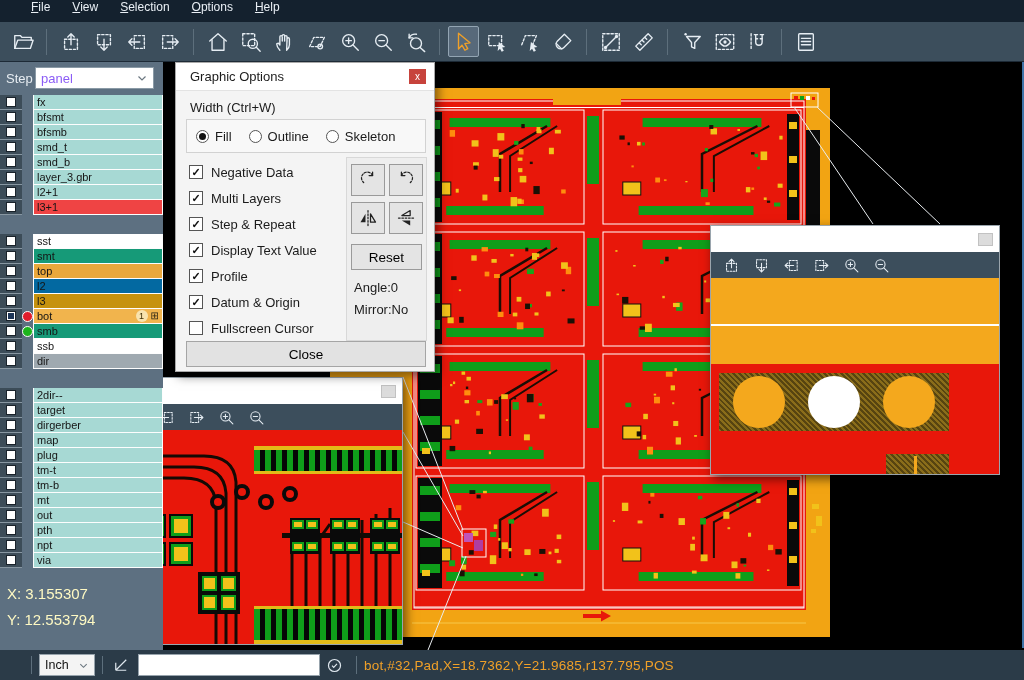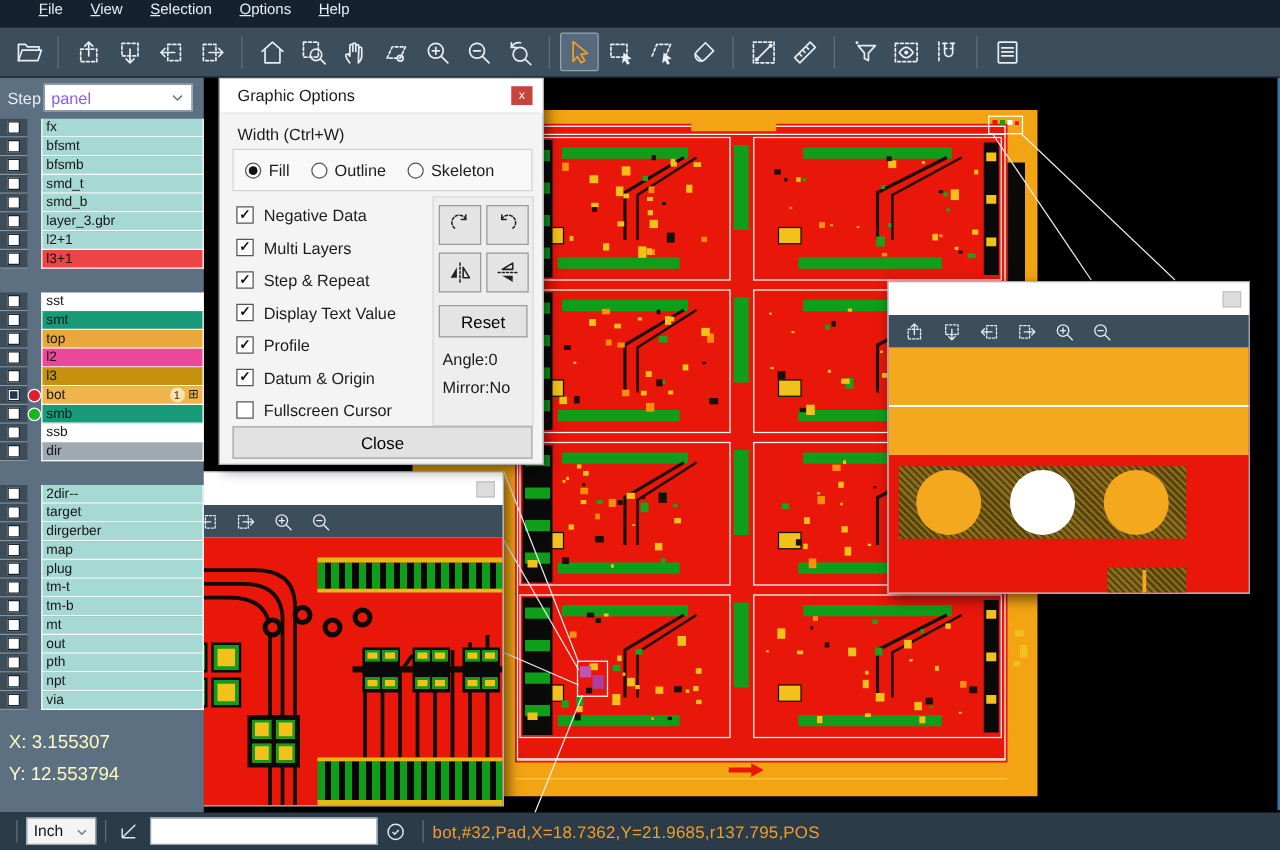--- a/index.html
+++ b/index.html
@@ -36,21 +36,21 @@
 .ldot{width:11px;height:11px;border-radius:50%;border:1.5px solid #fff}
 .lstrip{flex:1;border:1px solid #fdfdfd;border-top:none;display:flex;align-items:center;
   padding:0 3px;font-size:11px;color:#151515;line-height:1;white-space:nowrap;overflow:hidden}
 .lstrip .sp{flex:1}
 .lbadge{width:12px;height:12px;border-radius:50%;background:#f8e3ae;color:#3c2d05;font-size:9px;
   display:flex;align-items:center;justify-content:center;margin-right:3px}
 .lgrid{font-size:10px;color:#2b2415;line-height:1}
 .coords{position:absolute;left:7px;bottom:18px;color:#fef9c3;font-size:15px;line-height:1.7}
 
 .statusbar{position:absolute;left:0;bottom:0;right:0;height:30px;background:#2b3b48;
-  display:flex;align-items:center;z-index:20;padding-left:6px}
+  display:flex;align-items:center;z-index:20;padding-left:24px}
 .sb-sep{width:1px;height:18px;background:#5d6f7c;margin:0 7px}
 .sb-unit{width:56px;height:22px;background:#f4f4f4;border:1px solid #97a3ac;display:flex;
   align-items:center;justify-content:space-between;padding:0 5px;font-size:12.5px;color:#111}
 .sb-angle{color:#dfe7ee;display:flex;margin:0 8px 0 2px}
 .sb-input{width:182px;height:22px;border:1px solid #97a3ac;background:#fff;font-size:12px;padding:0 4px}
 .sb-refresh{color:#dfe7ee;display:flex;margin:0 6px}
 .sb-status{color:#f0a028;font-size:13.5px;letter-spacing:.2px;white-space:nowrap}
 
 #pcb{position:absolute;left:0;top:0;z-index:1;pointer-events:none}
 .edgeline{position:absolute;right:0;top:62px;width:2px;height:586px;background:#3f74a8;z-index:2}
@@ -719,21 +719,21 @@
             <div class="lstrip" style="background: rgb(234, 168, 60);">
               <span>top</span>
               <span class="sp"></span>
             </div>
           </div>
           <div class="lrow">
             <div class="lcb">
               <div class="box"></div>
             </div>
             <div class="lind"></div>
-            <div class="lstrip" style="background: #ec4899;">
+            <div class="lstrip" style="background: #0369a1;">
               <span>l2</span>
               <span class="sp"></span>
             </div>
           </div>
           <div class="lrow">
             <div class="lcb">
               <div class="box"></div>
             </div>
             <div class="lind"></div>
             <div class="lstrip" style="background: rgb(198, 146, 14);">

